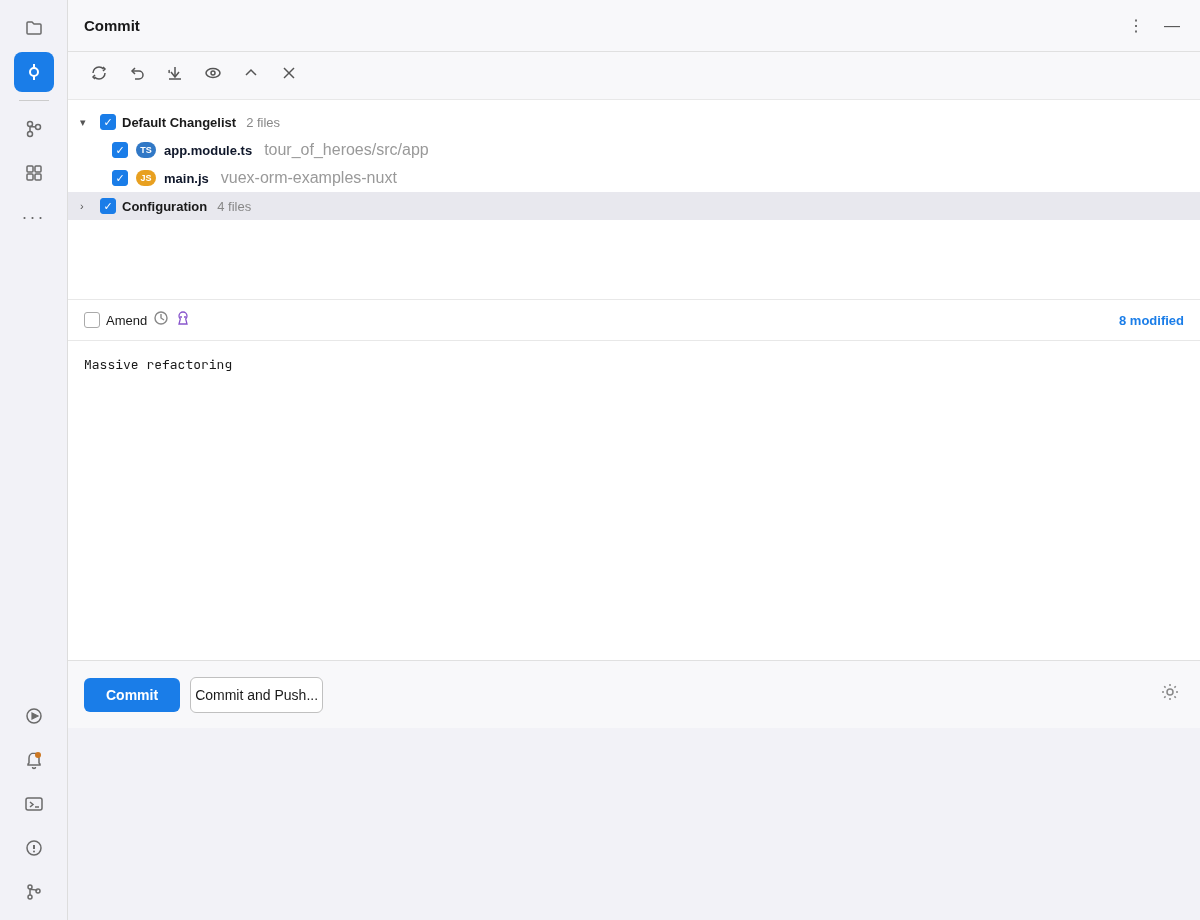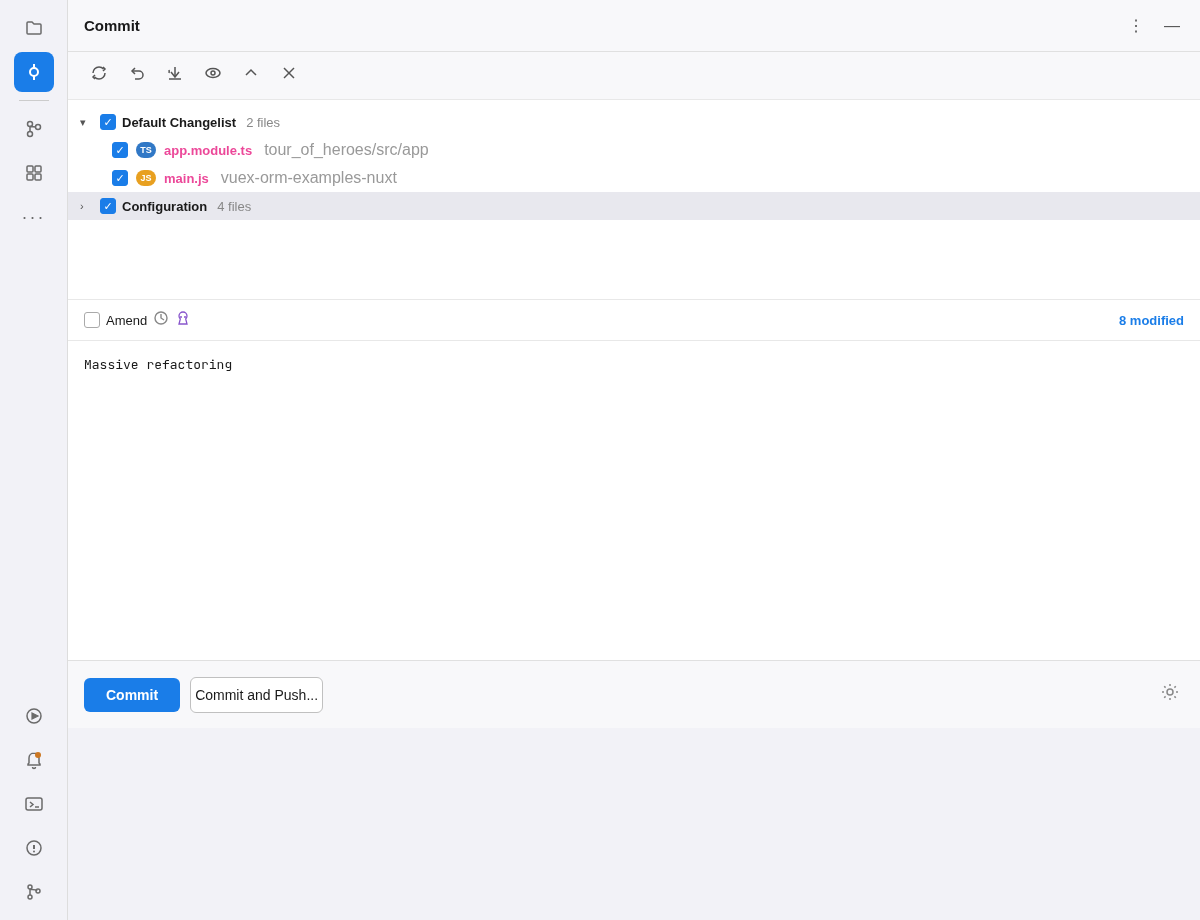--- a/index.html
+++ b/index.html
@@ -179,21 +179,21 @@
       display: flex;
       align-items: center;
       justify-content: center;
       flex-shrink: 0;
     }
     .badge-ts { background: #3178c6; color: white; }
     .badge-js { background: #e8a020; color: white; }
     .file-name {
       font-size: 13px;
       font-weight: 600;
-      color: #ec4899;
+      color: #0f172a;
     }
     .file-path {
       font-size: 16px;
       color: #999;
       margin-left: 4px;
     }
 
     
     .config-group-header {
       display: flex;

